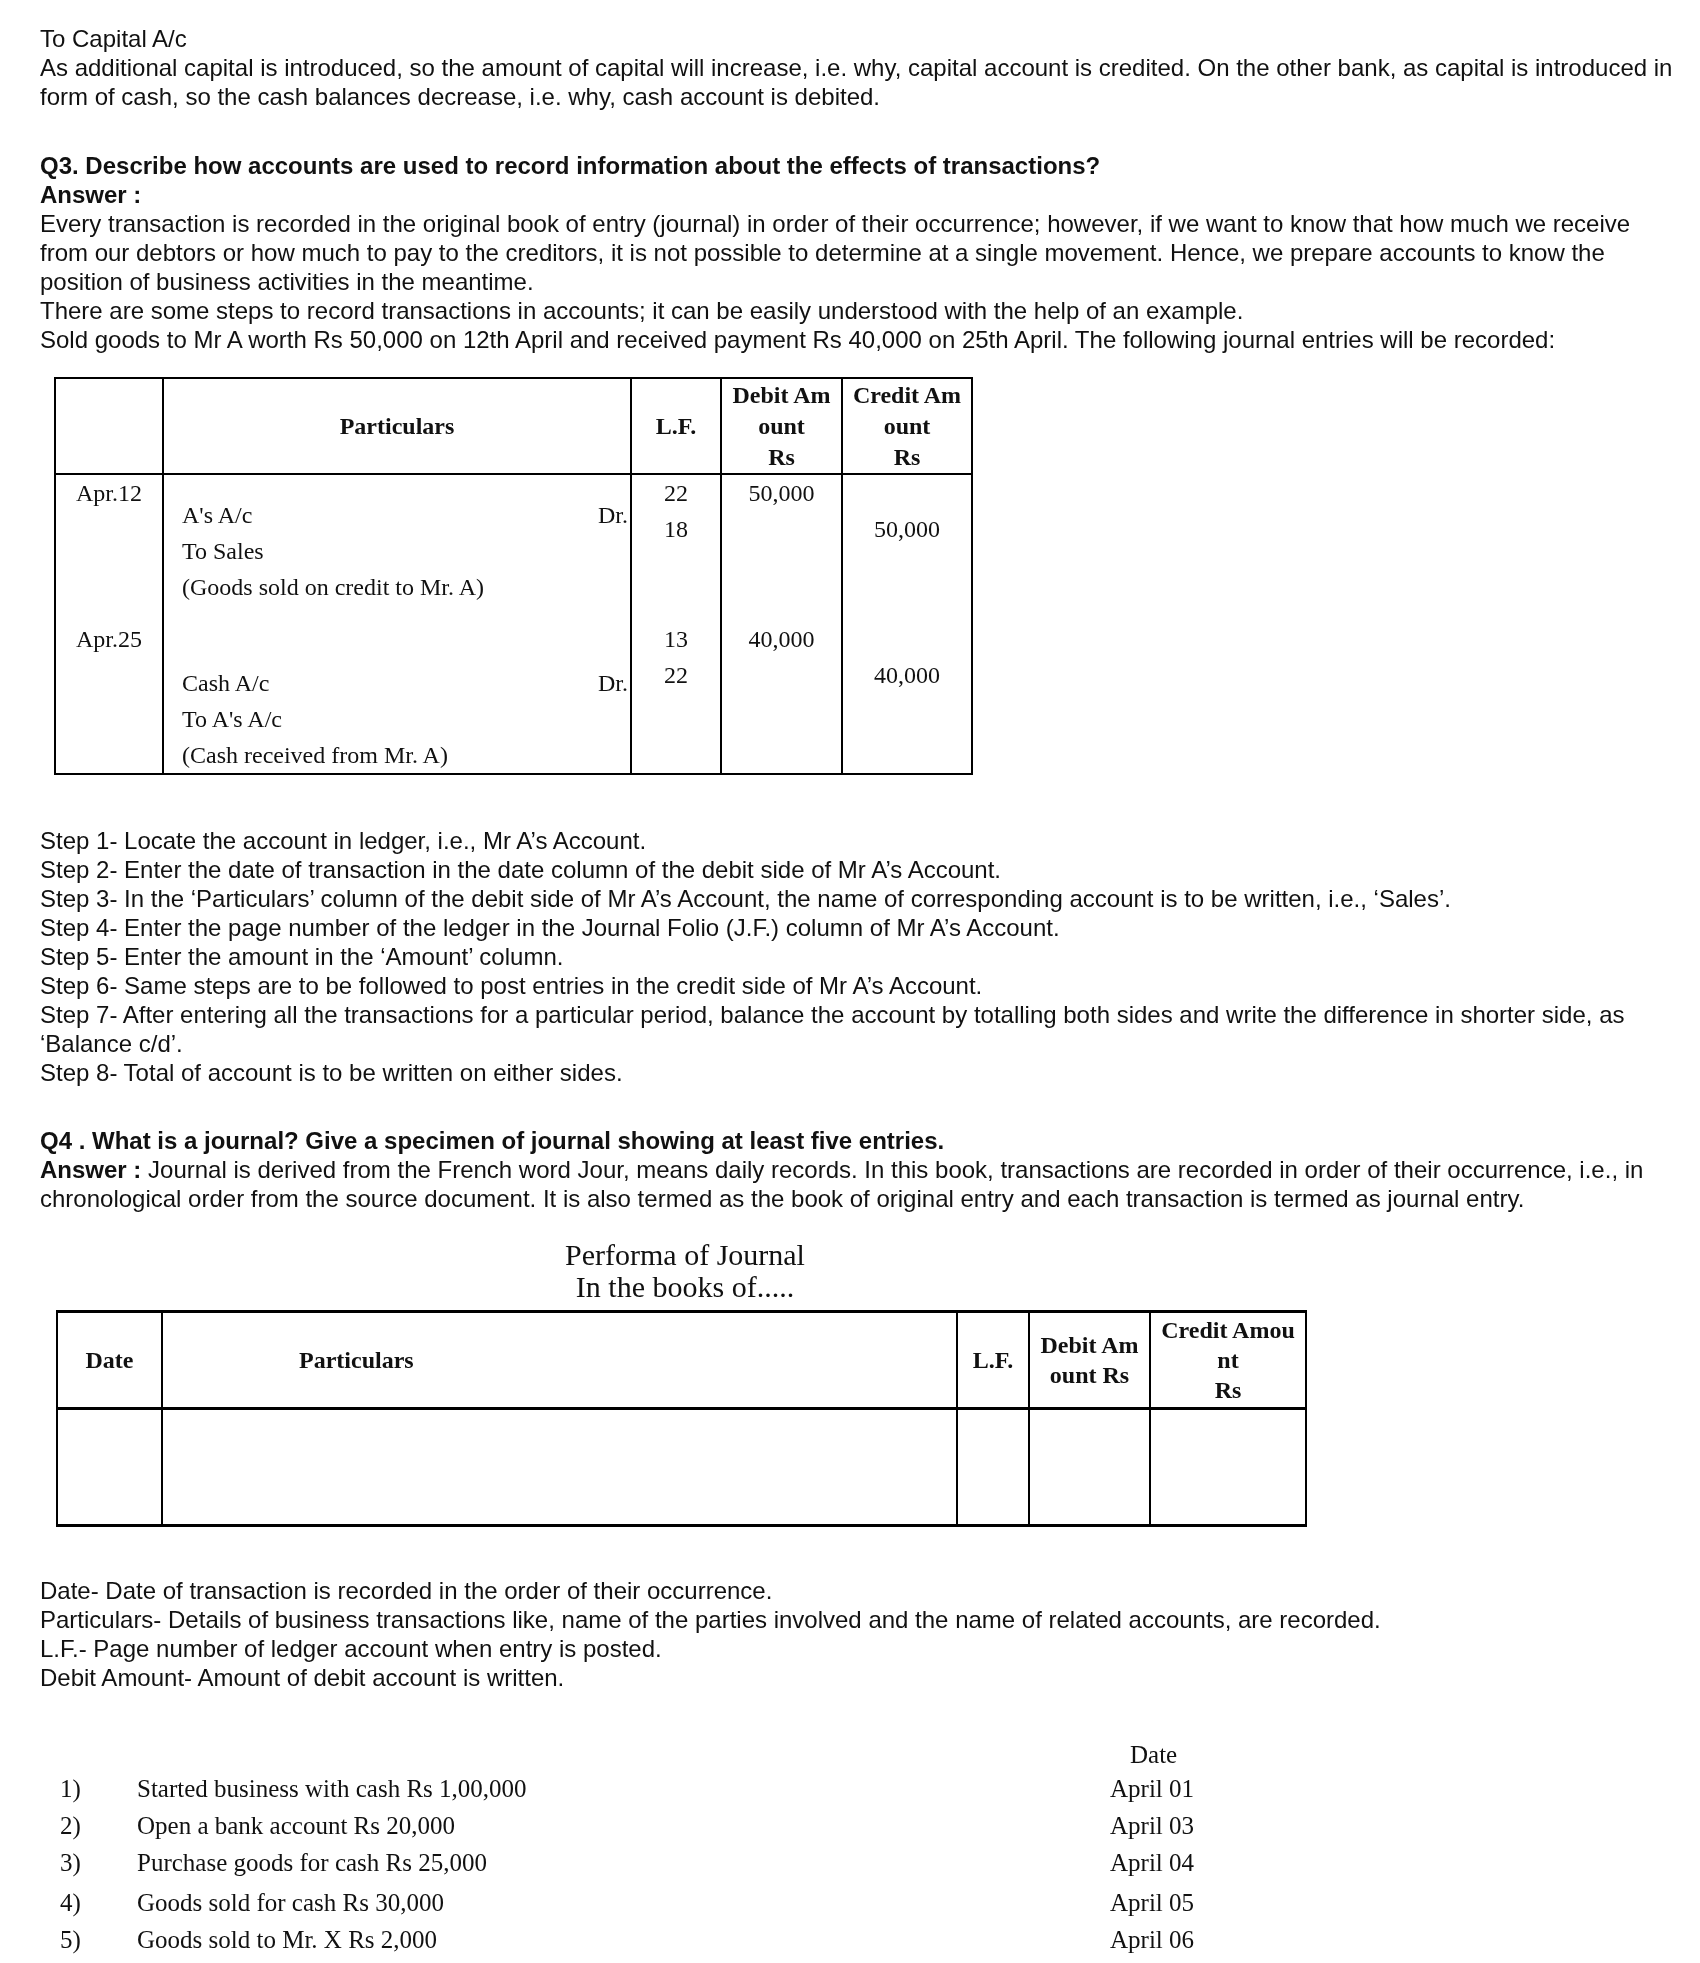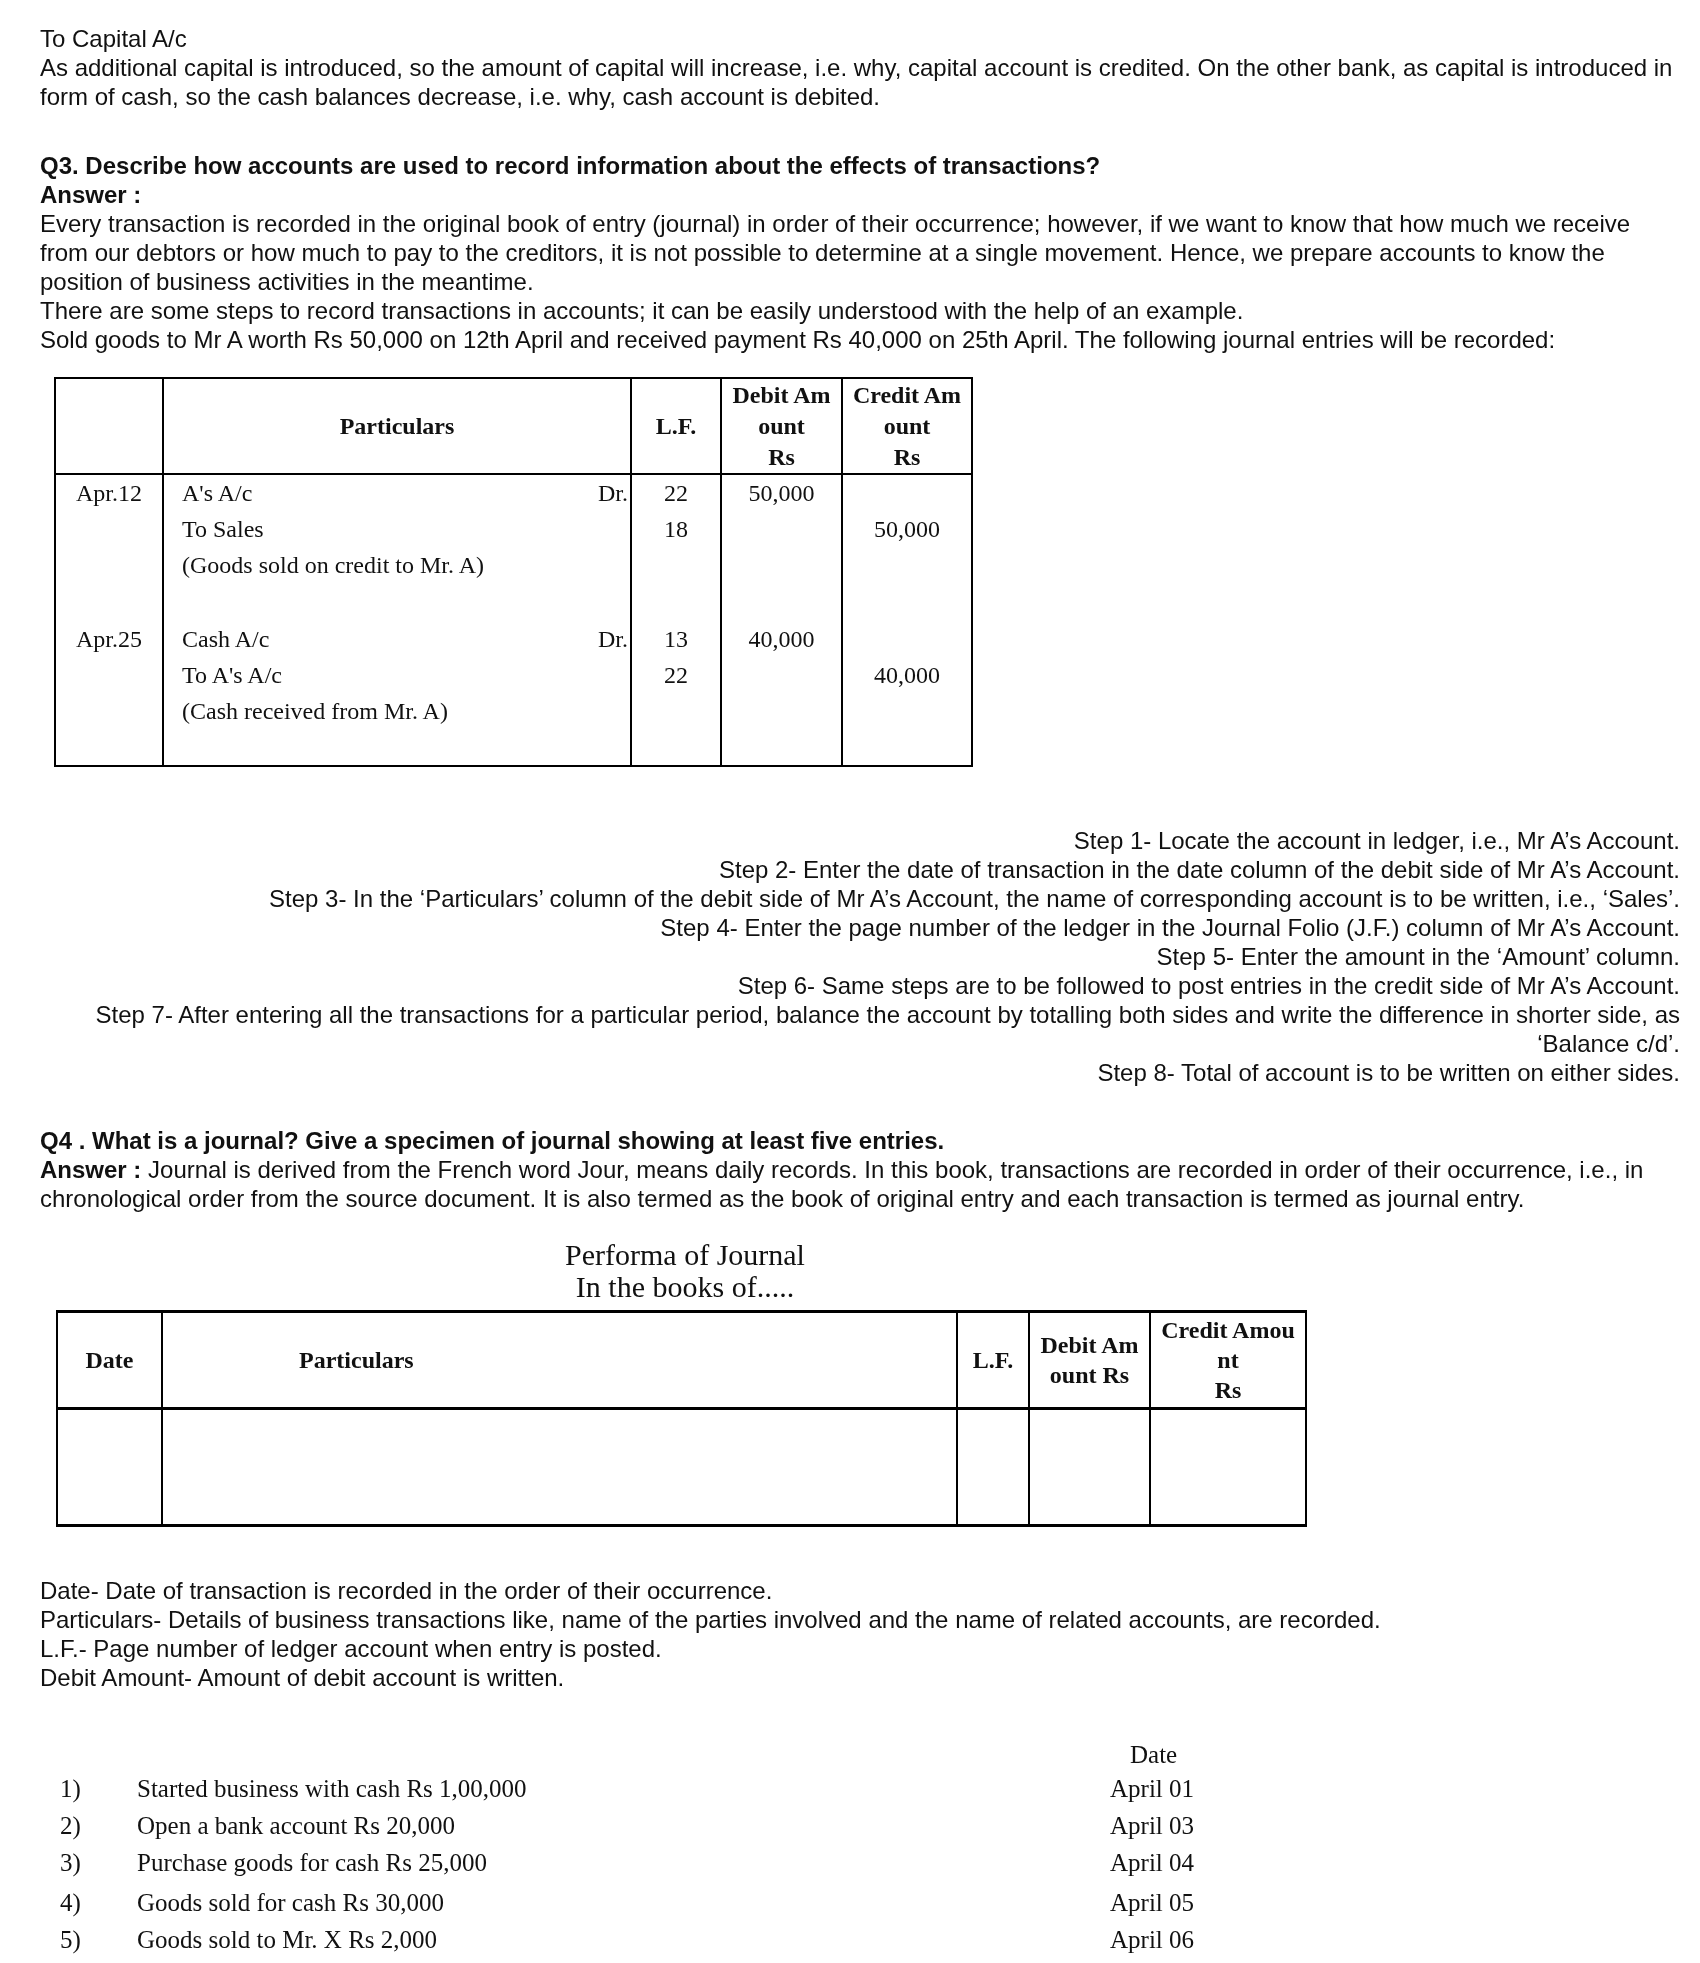--- a/index.html
+++ b/index.html
@@ -13,21 +13,21 @@
   .jt1 { position: absolute; left: 54px; top: 377px; border-collapse: collapse; font-family: "Liberation Serif", serif; font-size: 24px; }
   .jt1 td, .jt1 th { border: 2px solid #000; padding: 0; vertical-align: top; }
   .jt1 th { font-weight: bold; text-align: center; vertical-align: middle; line-height: 31px; }
   .jt1 .c-date { width: 106px; }
   .jt1 .c-part { width: 466px; }
   .jt1 .c-lf { width: 88px; }
   .jt1 .c-dr { width: 119px; }
   .jt1 .c-cr { width: 128px; }
   .jt1 thead tr { height: 96px; }
   .jt1 tbody td { height: 290px; }
-  .cell-lines { position: relative; }
+  .cell-lines { position: relative; margin-top: 22px; }
   .ln { height: 36px; line-height: 36px; white-space: nowrap; }
   .gap { height: 38px; }
   .indent { padding-left: 18px; }
   .pad-l { padding-left: 18px; }
   .dr-mark { position: absolute; right: 2px; }
   .center { text-align: center; }
 
   
   .proforma { position: absolute; left: 0; width: 1370px; text-align: center; font-family: "Liberation Serif", serif; font-size: 30px; line-height: 32px; }
 
@@ -127,21 +127,21 @@
         <div class="ln center">50,000</div>
         <div class="ln"></div>
           <div class="gap"></div>
         <div class="ln"></div>
         <div class="ln center">40,000</div>
       </td>
     </tr>
   </tbody>
 </table>
 
-<div class="block sans" style="top:826px;text-align:right;">
+<div class="block sans" style="top:826px;">
   <p>Step 1- Locate the account in ledger, i.e., Mr A’s Account.</p>
   <p>Step 2- Enter the date of transaction in the date column of the debit side of Mr A’s Account.</p>
   <p>Step 3- In the ‘Particulars’ column of the debit side of Mr A’s Account, the name of corresponding account is to be written, i.e., ‘Sales’.</p>
   <p>Step 4- Enter the page number of the ledger in the Journal Folio (J.F.) column of Mr A’s Account.</p>
   <p>Step 5- Enter the amount in the ‘Amount’ column.</p>
   <p>Step 6- Same steps are to be followed to post entries in the credit side of Mr A’s Account.</p>
   <p>Step 7- After entering all the transactions for a particular period, balance the account by totalling both sides and write the difference in shorter side, as ‘Balance c/d’.</p>
   <p>Step 8- Total of account is to be written on either sides.</p>
 </div>
 

